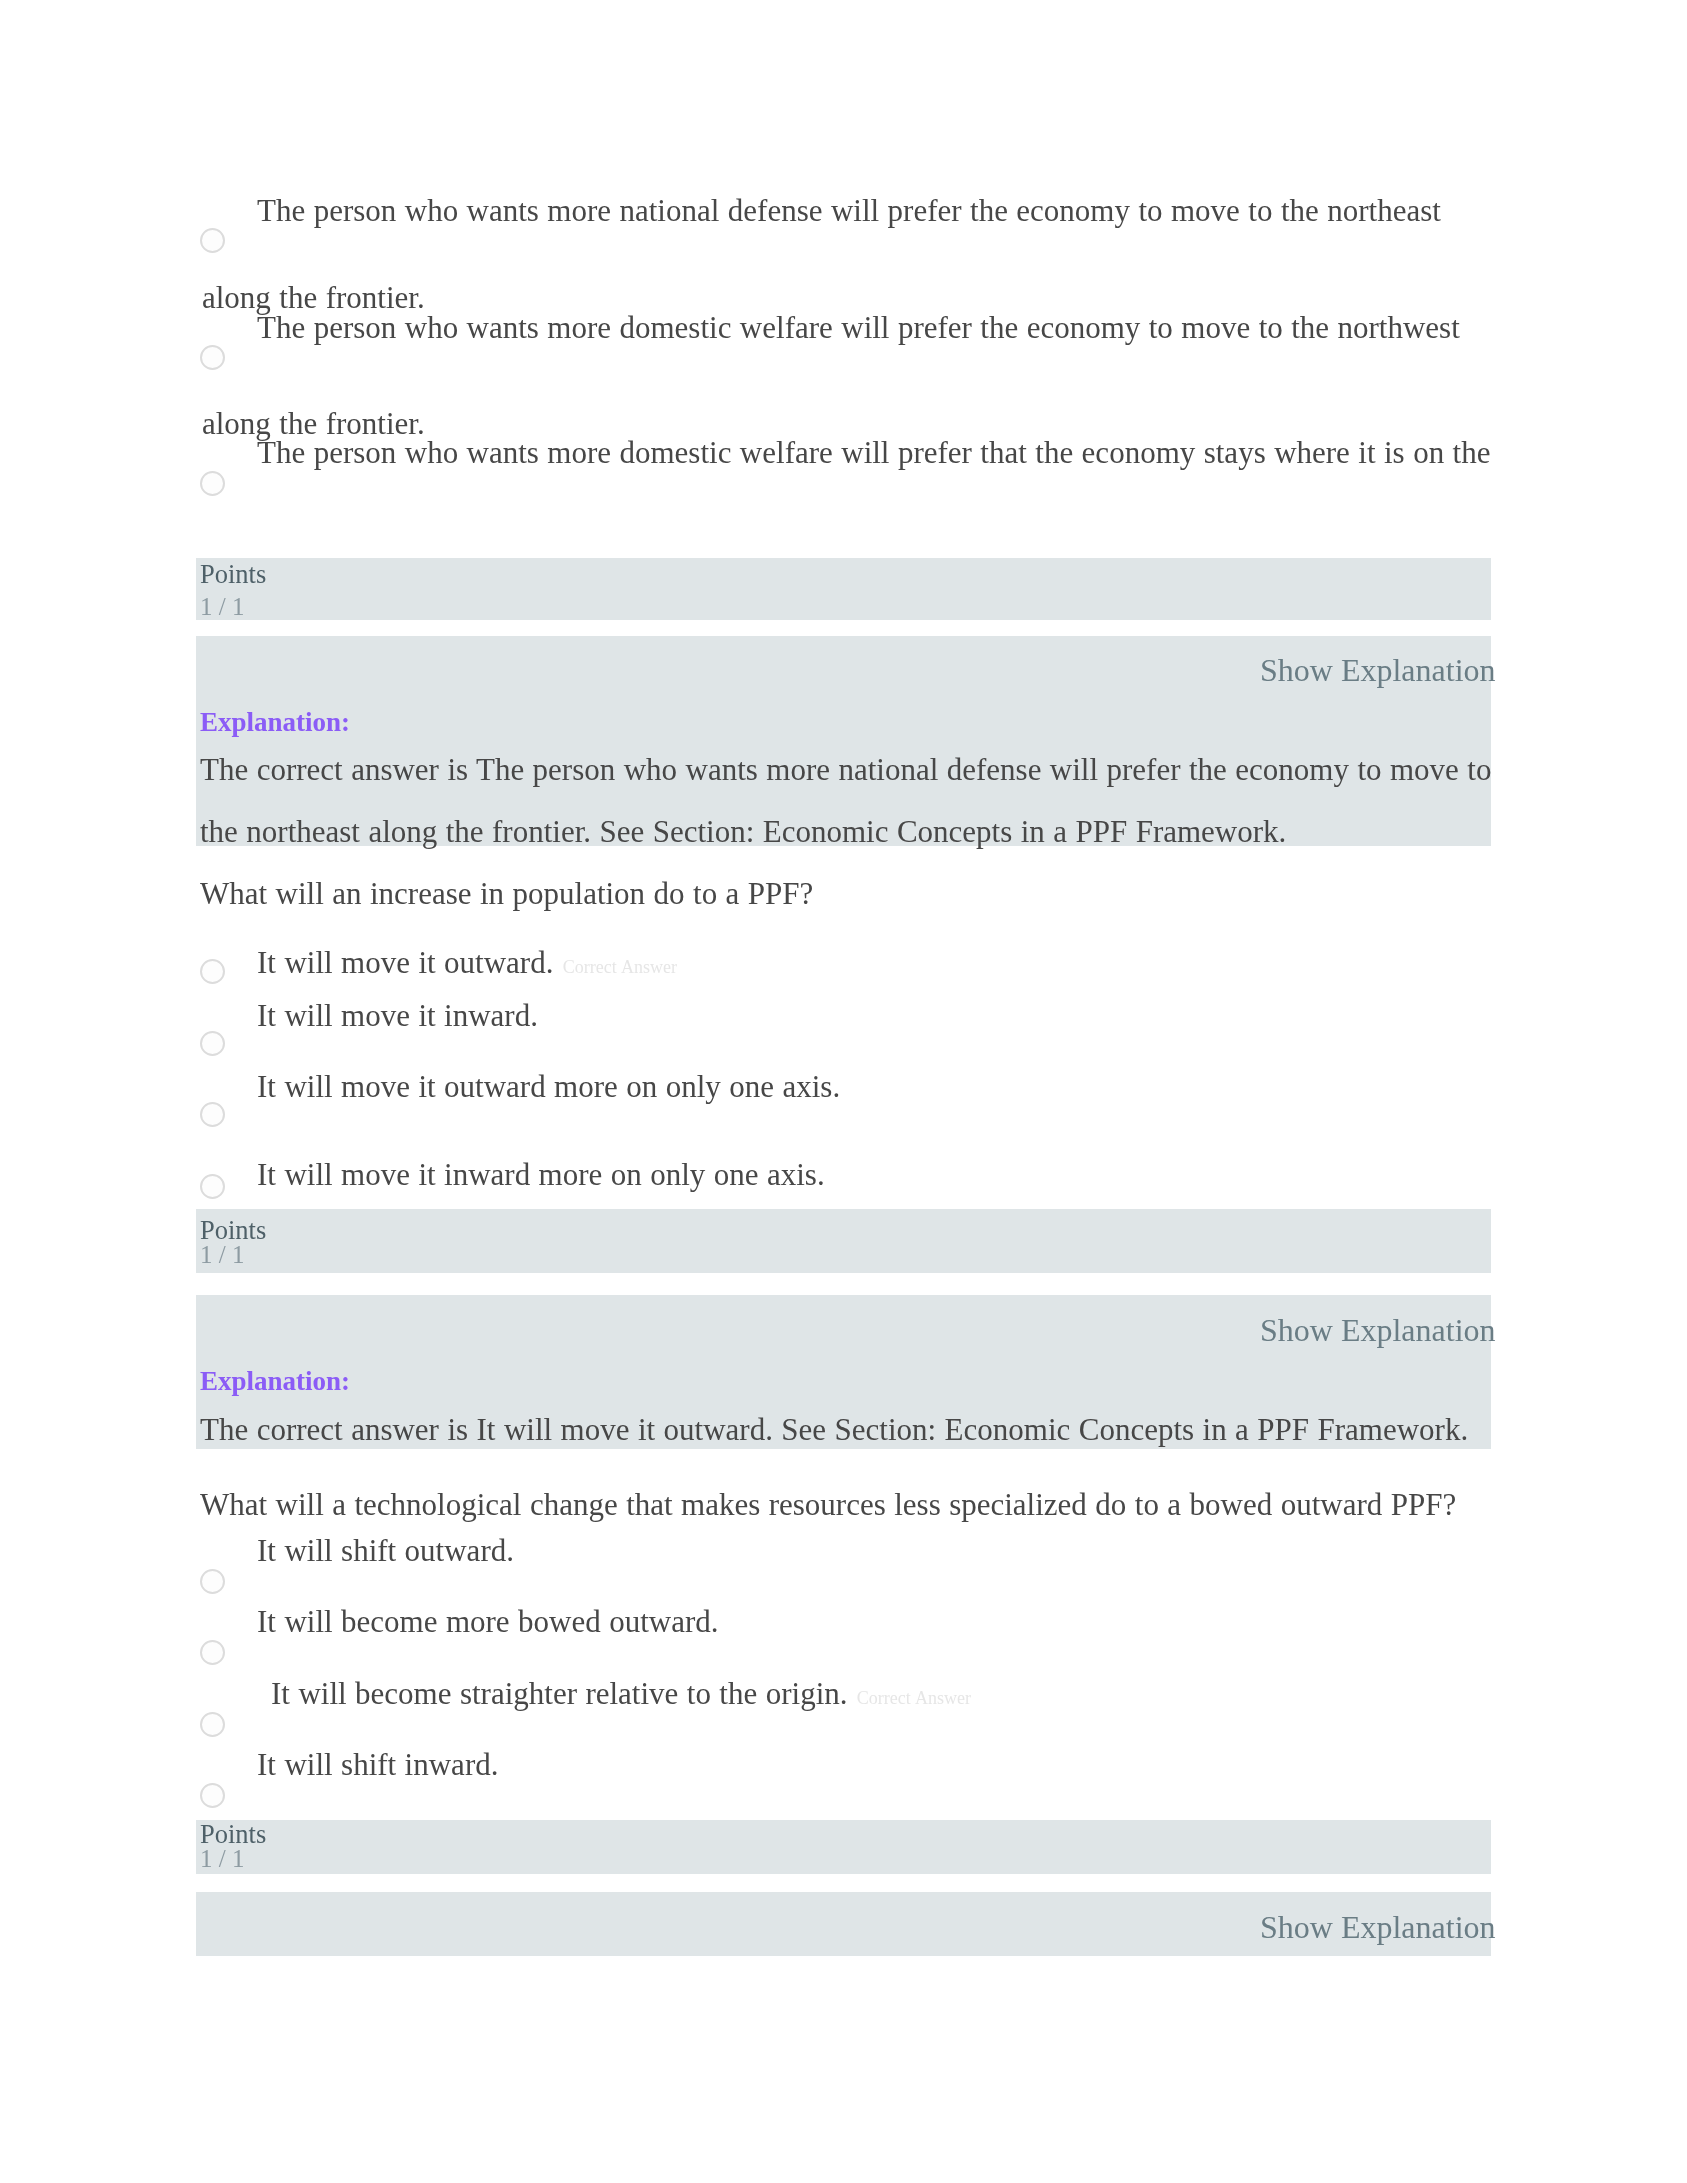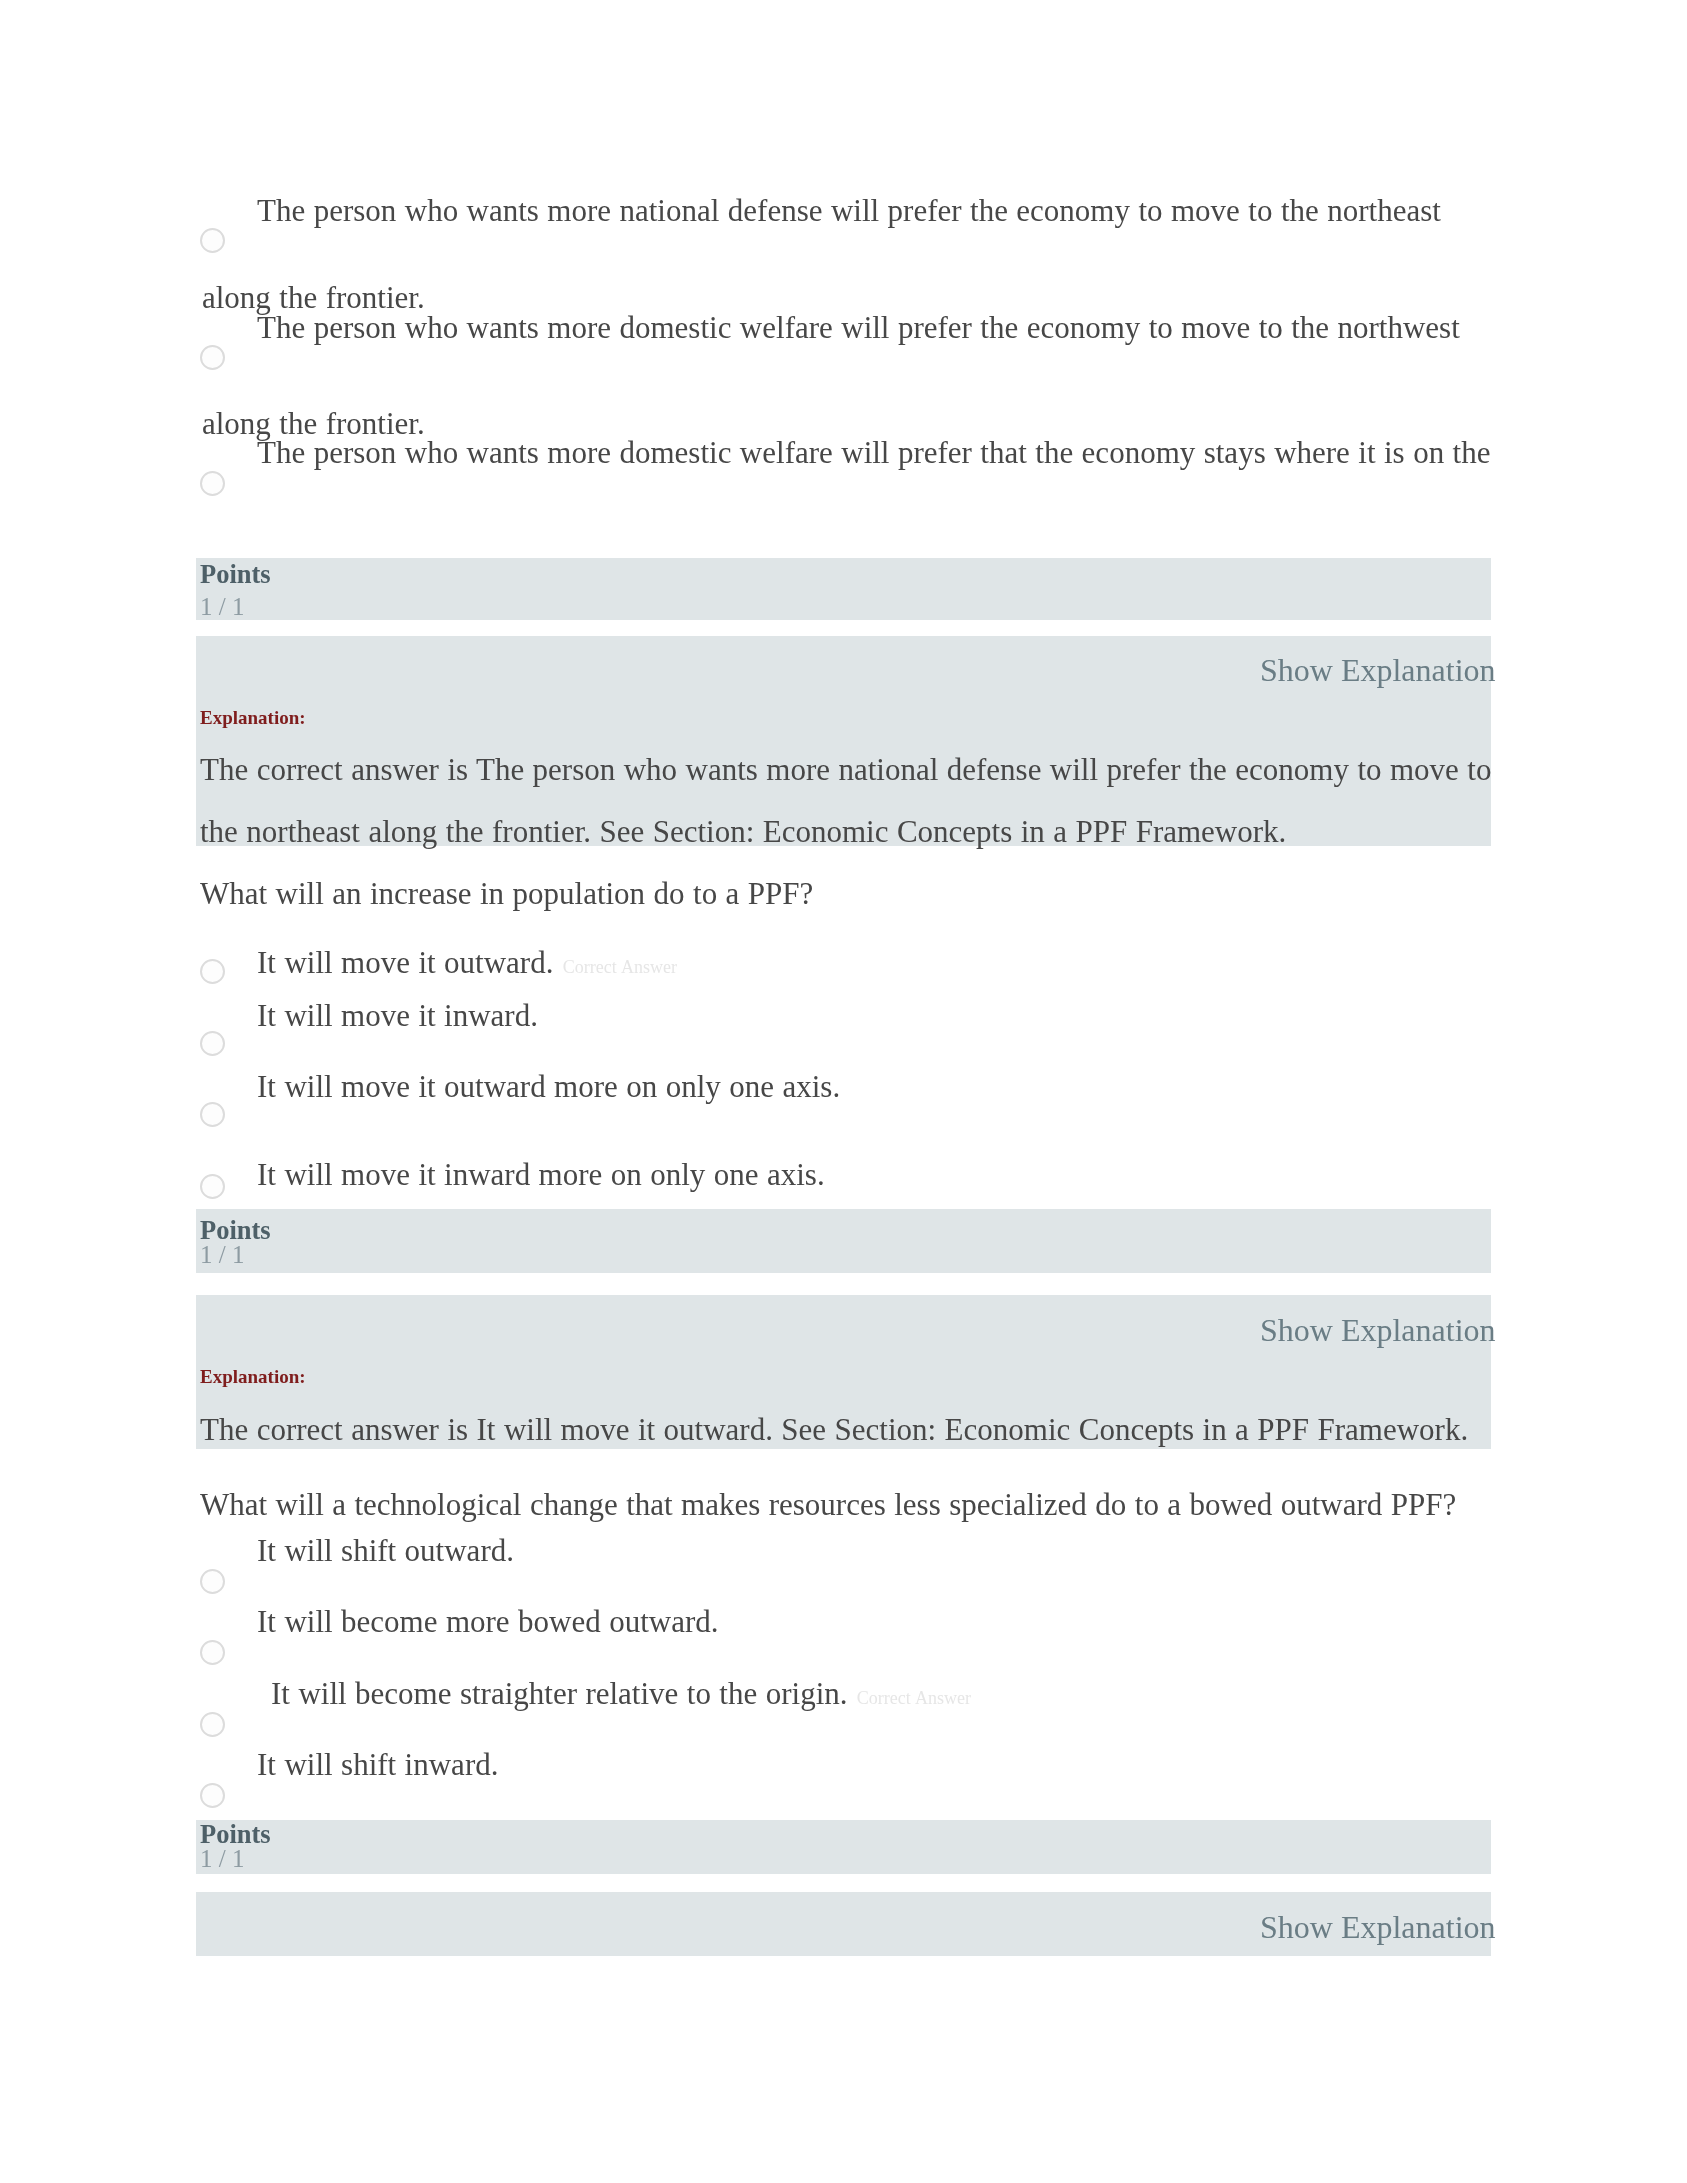--- a/index.html
+++ b/index.html
@@ -7,24 +7,24 @@
   .page{position:relative;width:1662px;height:2183px;background:#fff;overflow:hidden;}
 
   .abs{position:absolute;white-space:nowrap;}
 
   .ans-text,.ans-cont,.q-prompt,.exp-body{font-size:31px;line-height:31px;color:#474747;word-spacing:0.7px;}
   .radio{width:25px;height:25px;border:2px solid #dcdcdc;border-radius:50%;
          background:#fdfdfd;box-sizing:border-box;}
   .tag-ca{font-size:18px;color:#e6e6e6;}
 
   .band{background:#dfe5e7;}
-  .pts-label{font-size:26.5px;font-weight:bold;color:#4e6068;}
+  .pts-label{font-size:26.5px;font-weight:normal;color:#4e6068;}
   .pts-val{font-size:25px;color:#8d9ba2;}
   .show-exp{font-size:32px;color:#6a7d85;}
-  .exp-title{font-size:19px;font-weight:bold;color:#7f1d1d;}
+  .exp-title{font-size:27px;font-weight:bold;color:#8b5cf6;}
 </style>
 </head>
 <body>
 
 <div class="page">
 
   <div>
 
     <div class="abs ans-text" style="left:257px;top:195px;">The person who wants more national defense will prefer the economy to move to the northeast</div>
     <div class="abs radio" style="left:200px;top:228px;"></div>

